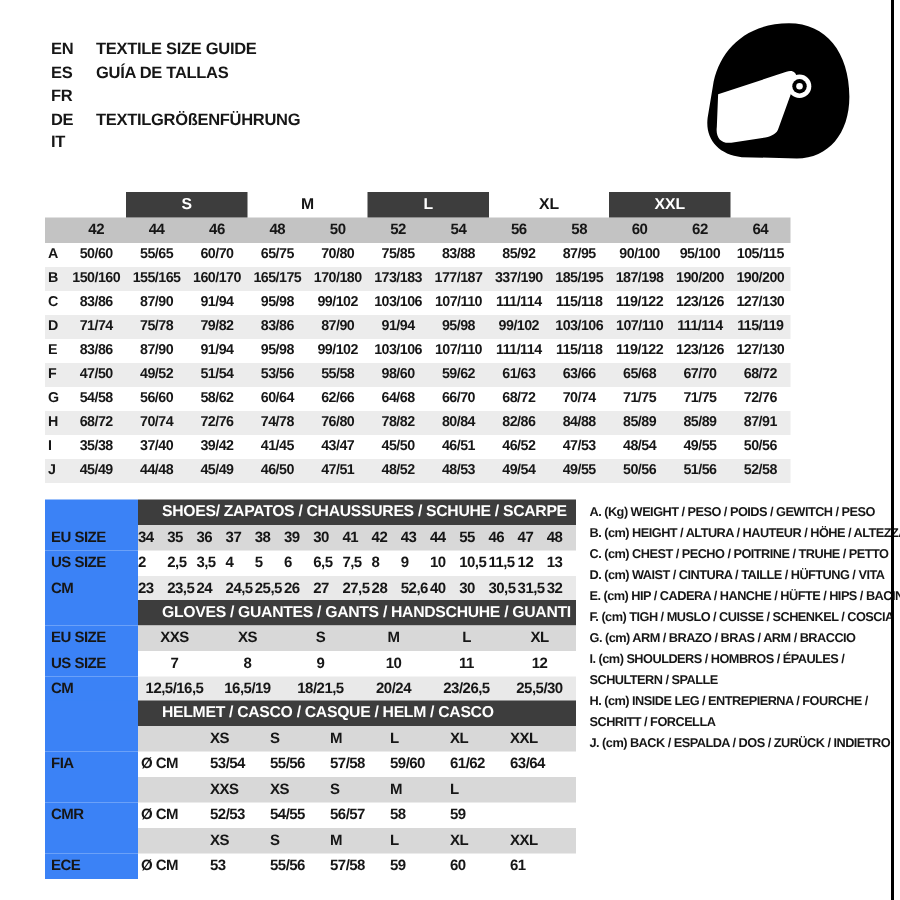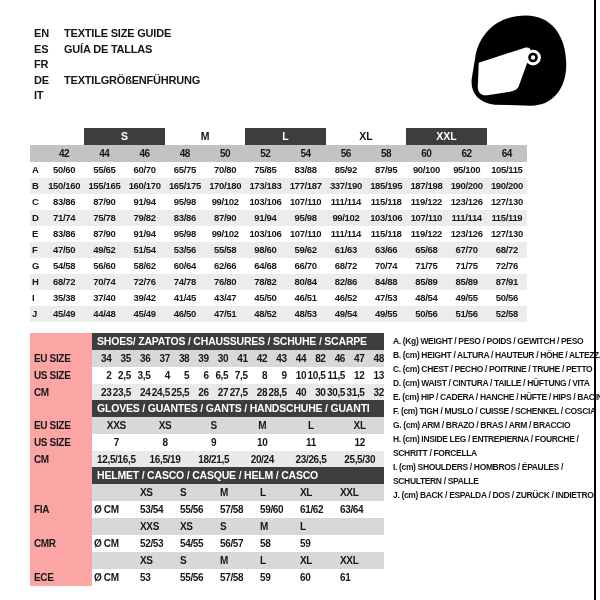--- a/index.html
+++ b/index.html
@@ -18,23 +18,23 @@
   .ghead{height:17px;line-height:17px;letter-spacing:0}
   .bar2{background:#3d3d3d;color:#fff;text-align:center;font-size:10.5px}
   .plain2{text-align:center;font-size:10.5px}
   .chead{background:#c3c3c3;height:17px;line-height:17px;font-size:10px}
   .stripe{background:#ececec}
   .rl{padding-left:2px}
   .dc{display:contents}
   
   .sub{left:30px;width:354px;font-size:10px;letter-spacing:-0.35px}
   .subrow{display:grid;grid-template-columns:62px 292px;height:17px;line-height:17px}
-  .sublabel{padding-left:4px;background:#fca5a5}
-  .subbar{background:#3d3d3d;color:#fff;padding-left:5px;font-size:10.5px;letter-spacing:-0.2px}
-  .vals15{display:grid;grid-template-columns:repeat(15,1fr);text-align:right}
+  .sublabel{padding-left:4px;background:#3b82f6}
+  .subbar{background:#3d3d3d;color:#fff;padding-left:16px;font-size:10.5px;letter-spacing:-0.2px}
+  .vals15{display:grid;grid-template-columns:repeat(15,1fr);text-align:left}
   .vals6{display:grid;grid-template-columns:repeat(6,1fr);text-align:center}
   .hvals{display:grid;grid-template-columns:46px repeat(6,40px) 1fr}
   .hvals .cell{padding-left:2px}
   .bg-md{background:#d8d8d8}
   .bg-lt{background:#e9e9e9}
   
   .legend{left:393px;top:334px;width:200px;font-size:8.5px;line-height:14px;letter-spacing:-0.35px}
   .lg{white-space:pre}
   
   .vline{left:594px;top:0;width:2px;height:600px;background:#000}
@@ -148,21 +148,21 @@
         <div class="cell">35</div>
         <div class="cell">36</div>
         <div class="cell">37</div>
         <div class="cell">38</div>
         <div class="cell">39</div>
         <div class="cell">30</div>
         <div class="cell">41</div>
         <div class="cell">42</div>
         <div class="cell">43</div>
         <div class="cell">44</div>
-        <div class="cell">82</div>
+        <div class="cell">55</div>
         <div class="cell">46</div>
         <div class="cell">47</div>
         <div class="cell">48</div>
       </div>
   </div>
   <div class="subrow">
     <div class="sublabel">US SIZE</div>
     <div class="vals15">
         <div class="cell">2</div>
         <div class="cell">2,5</div>
@@ -186,21 +186,21 @@
     <div class="vals15 bg-lt">
         <div class="cell">23</div>
         <div class="cell">23,5</div>
         <div class="cell">24</div>
         <div class="cell">24,5</div>
         <div class="cell">25,5</div>
         <div class="cell">26</div>
         <div class="cell">27</div>
         <div class="cell">27,5</div>
         <div class="cell">28</div>
-        <div class="cell">28,5</div>
+        <div class="cell">52,6</div>
         <div class="cell">40</div>
         <div class="cell">30</div>
         <div class="cell">30,5</div>
         <div class="cell">31,5</div>
         <div class="cell">32</div>
       </div>
   </div>
 </div>
 
 <div class="abs sub" style="top:400px">
@@ -297,20 +297,20 @@
 
 <div class="abs legend">
 
 <div class="lg">A. (Kg) WEIGHT / PESO / POIDS / GEWITCH / PESO</div>
     <div class="lg">B. (cm) HEIGHT / ALTURA / HAUTEUR / HÖHE / ALTEZZA</div>
     <div class="lg">C. (cm) CHEST / PECHO / POITRINE / TRUHE / PETTO</div>
     <div class="lg">D. (cm) WAIST / CINTURA / TAILLE / HÜFTUNG / VITA</div>
     <div class="lg">E. (cm) HIP / CADERA / HANCHE / HÜFTE / HIPS / BACINO</div>
     <div class="lg">F. (cm) TIGH / MUSLO / CUISSE / SCHENKEL / COSCIA</div>
     <div class="lg">G. (cm) ARM / BRAZO / BRAS / ARM / BRACCIO</div>
+    <div class="lg">I. (cm) SHOULDERS / HOMBROS / ÉPAULES /
+SCHULTERN / SPALLE</div>
     <div class="lg">H. (cm) INSIDE LEG / ENTREPIERNA / FOURCHE /
 SCHRITT / FORCELLA</div>
-    <div class="lg">I. (cm) SHOULDERS / HOMBROS / ÉPAULES /
-SCHULTERN / SPALLE</div>
     <div class="lg">J. (cm) BACK / ESPALDA / DOS / ZURÜCK / INDIETRO</div>
   </div>
 
 <div class="abs vline"></div>
 
 </body></html>

